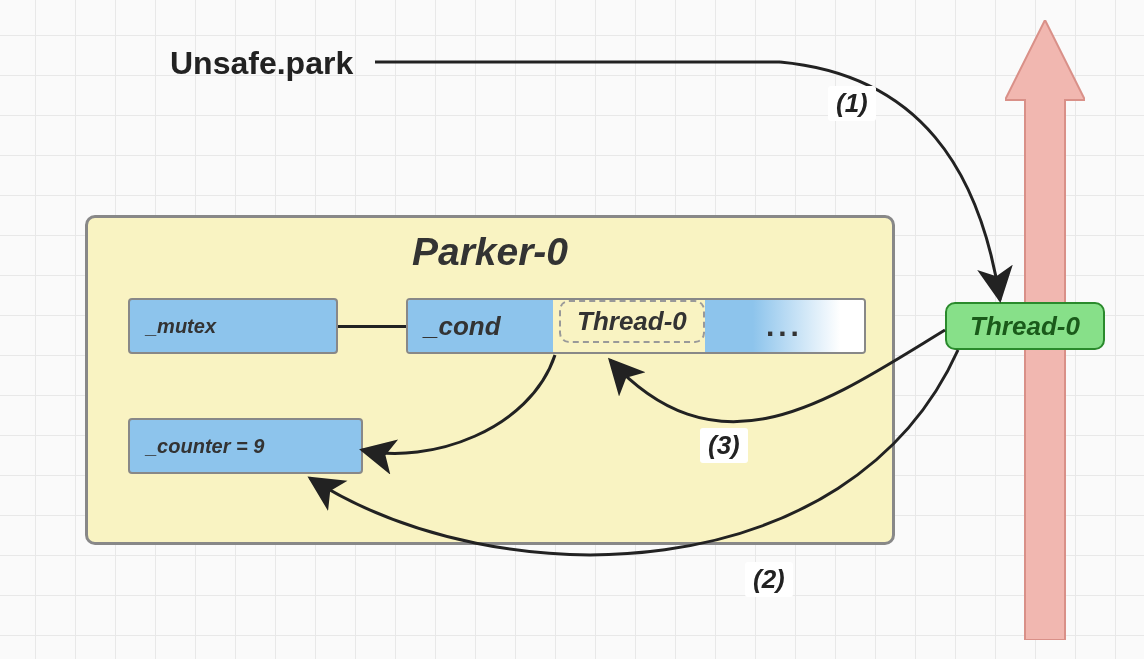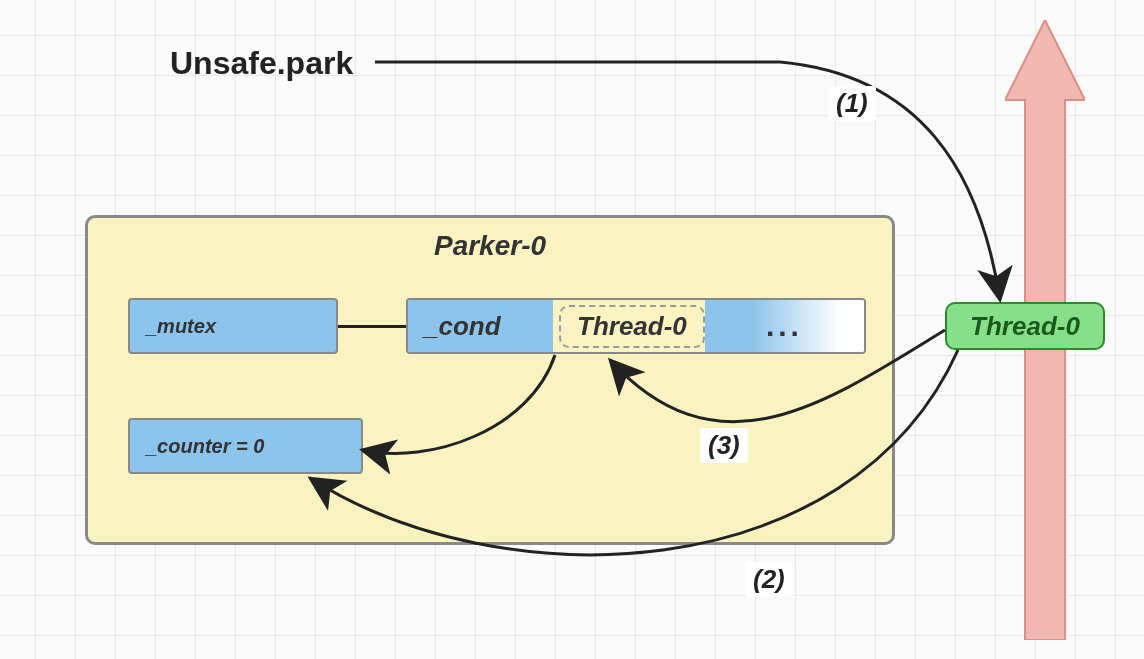--- a/index.html
+++ b/index.html
@@ -45,21 +45,21 @@
       border: 3px solid #888;
       border-radius: 10px;
     }
     .parker-title {
       position: absolute;
       left: 50%;
       transform: translateX(-50%);
       top: 12px;
       font-style: italic;
       font-weight: bold;
-      font-size: 28px;
+      font-size: 39px;
       color: #333;
     }
     
     .box {
       position: absolute;
       background: #8dc4ec;
       border: 2px solid #888;
       border-radius: 4px;
       font-style: italic;
       font-weight: bold;
@@ -77,21 +77,21 @@
     }
     .cond-group {
       position: absolute;
       left: 318px;
       top: 80px;
       width: 460px;
       height: 56px;
       border: 2px solid #888;
       border-radius: 4px;
       display: flex;
-      align-items: center;
+      align-items: flex-start;
       overflow: hidden;
     }
     .cond-left {
       background: #8dc4ec;
       width: 145px;
       height: 100%;
       display: flex;
       align-items: center;
       padding-left: 16px;
       font-style: italic;
@@ -203,21 +203,21 @@
 
   <div class="parker">
     <div class="parker-title">Parker-0</div>
     <div class="box mutex">_mutex</div>
     <div class="mutex-cond-line"></div>
     <div class="cond-group">
       <div class="cond-left">_cond</div>
       <div class="thread-slot">Thread-0</div>
       <div class="cond-right">...</div>
     </div>
-    <div class="box counter">_counter = 0</div>
+    <div class="box counter">_counter = 9</div>
   </div>
 
   <div class="thread-green">Thread-0</div>
 
   <svg class="arrows" width="1144" height="659">
     <defs>
       <marker id="ah" markerWidth="14" markerHeight="14" refX="11" refY="6" orient="auto">
         <path d="M0,0 L12,6 L0,12 L3,6 Z" fill="#222"></path>
       </marker>
     </defs>

